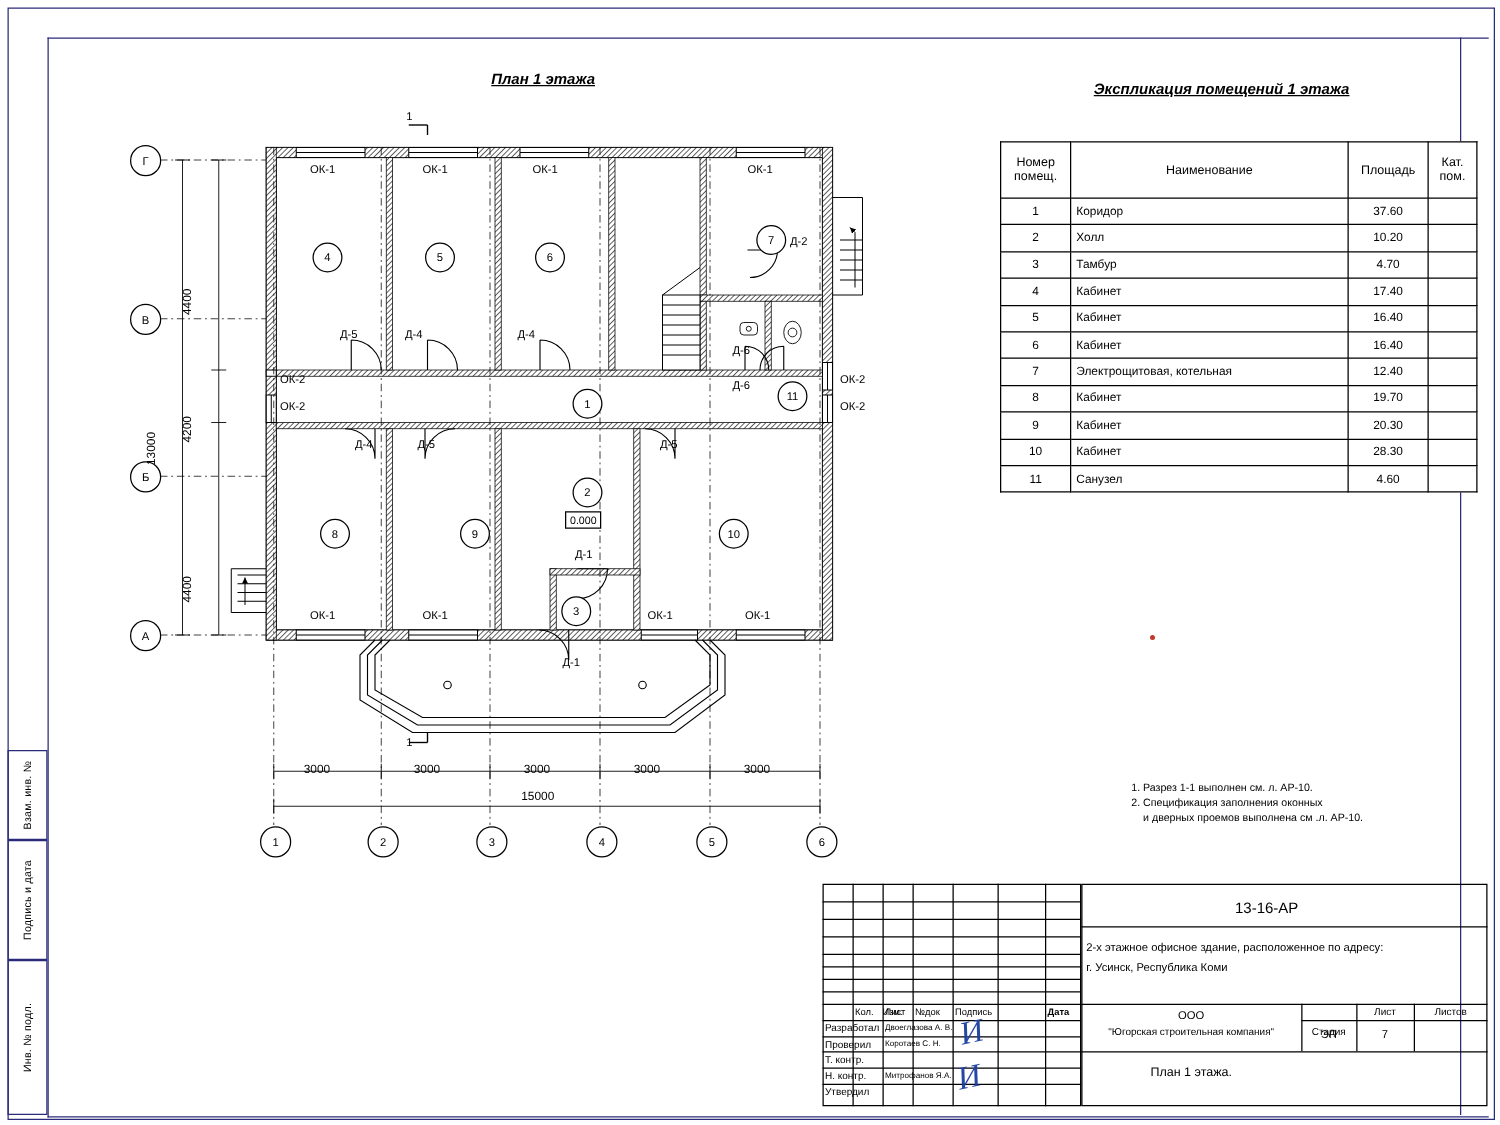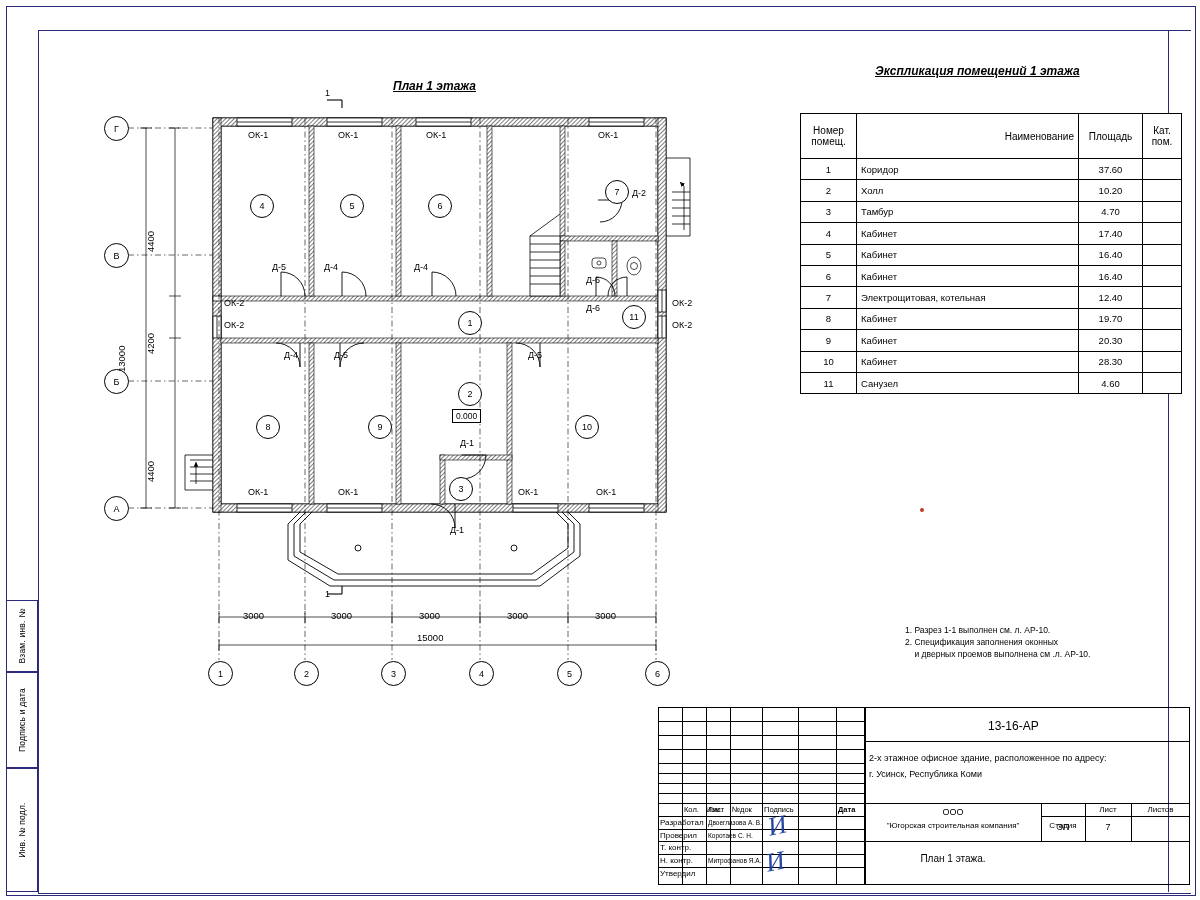--- a/index.html
+++ b/index.html
@@ -17,21 +17,21 @@
   .left-cell{position:absolute;left:0;width:32px;border:1px solid #2b2b7a;box-sizing:border-box;
     display:flex;align-items:center;justify-content:center;}
   .left-cell span{
     transform:rotate(-90deg);white-space:nowrap;font-size:8.5px;letter-spacing:.2px;}
   .lc1{top:0;height:72px;}
   .lc2{top:72px;height:96px;}
   .lc3{top:168px;height:124px;}
 
   
   .title{position:absolute;font-size:12px;font-weight:bold;font-style:italic;text-decoration:underline;white-space:nowrap;}
-  #plan-title{left:393px;top:79px;}
+  #plan-title{left:393px;top:56px;}
   #expl-title{left:875px;top:64px;}
 
   
   .spec{position:absolute;left:800px;top:113px;border-collapse:collapse;font-size:9.5px;background:#fff;}
   .spec td,.spec th{border:1px solid #000;padding:0 4px;height:20.4px;vertical-align:middle;}
   .spec th{font-weight:normal;font-size:10px;text-align:center;height:44px;}
   .c-num{width:47px;text-align:center;}
   .c-name{width:213px;text-align:left;padding-left:8px;}
   .c-area{width:55px;text-align:center;}
   .c-cat{width:30px;text-align:center;}
@@ -367,21 +367,21 @@
 
   <div class="reddot" style="left:920px;top:508px;"></div>
 
   <table class="spec">
     <thead>
       <tr>
         <th class="c-num">
           <span>Номер</span><br>
           <span>помещ.</span>
         </th>
-        <th class="c-name" style="text-align:right">Наименование</th>
+        <th class="c-name" style="text-align:center">Наименование</th>
         <th class="c-area">Площадь</th>
         <th class="c-cat">
           <span>Кат.</span><br>
           <span>пом.</span>
         </th>
       </tr>
     </thead>
     <tbody id="spec-body">
         <tr>
           <td class="c-num">1</td>

